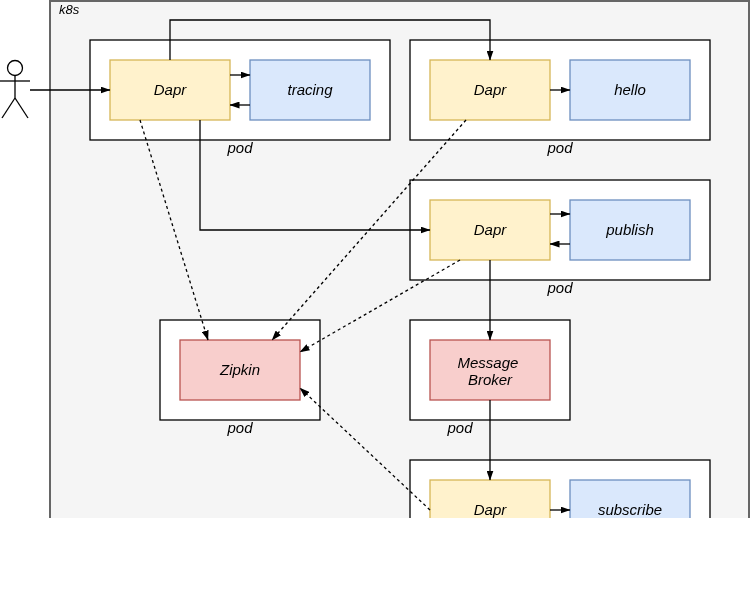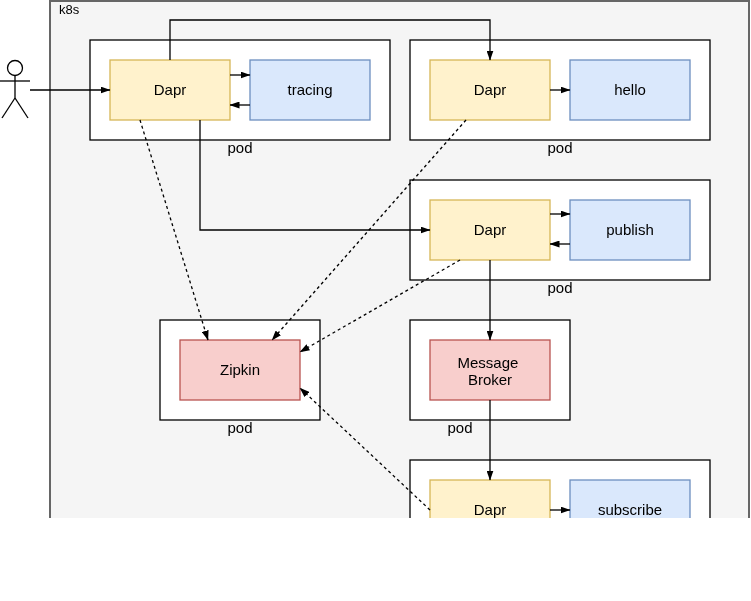--- a/index.html
+++ b/index.html
@@ -1,16 +1,16 @@
 <!DOCTYPE html>
 <html><head>
 <meta charset="utf-8">
 <style>
   html, body { margin: 0; padding: 0; background: #ffffff; }
-  .stage { width: 751px; height: 518px; position: relative; }
+  .stage { width: 751px; height: 518px; position: relative; font-style: italic; }
   svg text {
     font-family: "Liberation Sans", sans-serif;
     font-size: 15px;
     fill: #000000;
     text-anchor: middle;
   }
   svg text.container-label { font-size: 13px; text-anchor: start; }
   .container-box { fill: #f5f5f5; stroke: #666666; stroke-width: 2; }
   .pod-box      { fill: #ffffff; stroke: #000000; stroke-width: 1.3; }
   .node-yellow  { fill: #fff2cc; stroke: #d6b656; stroke-width: 1.3; }

